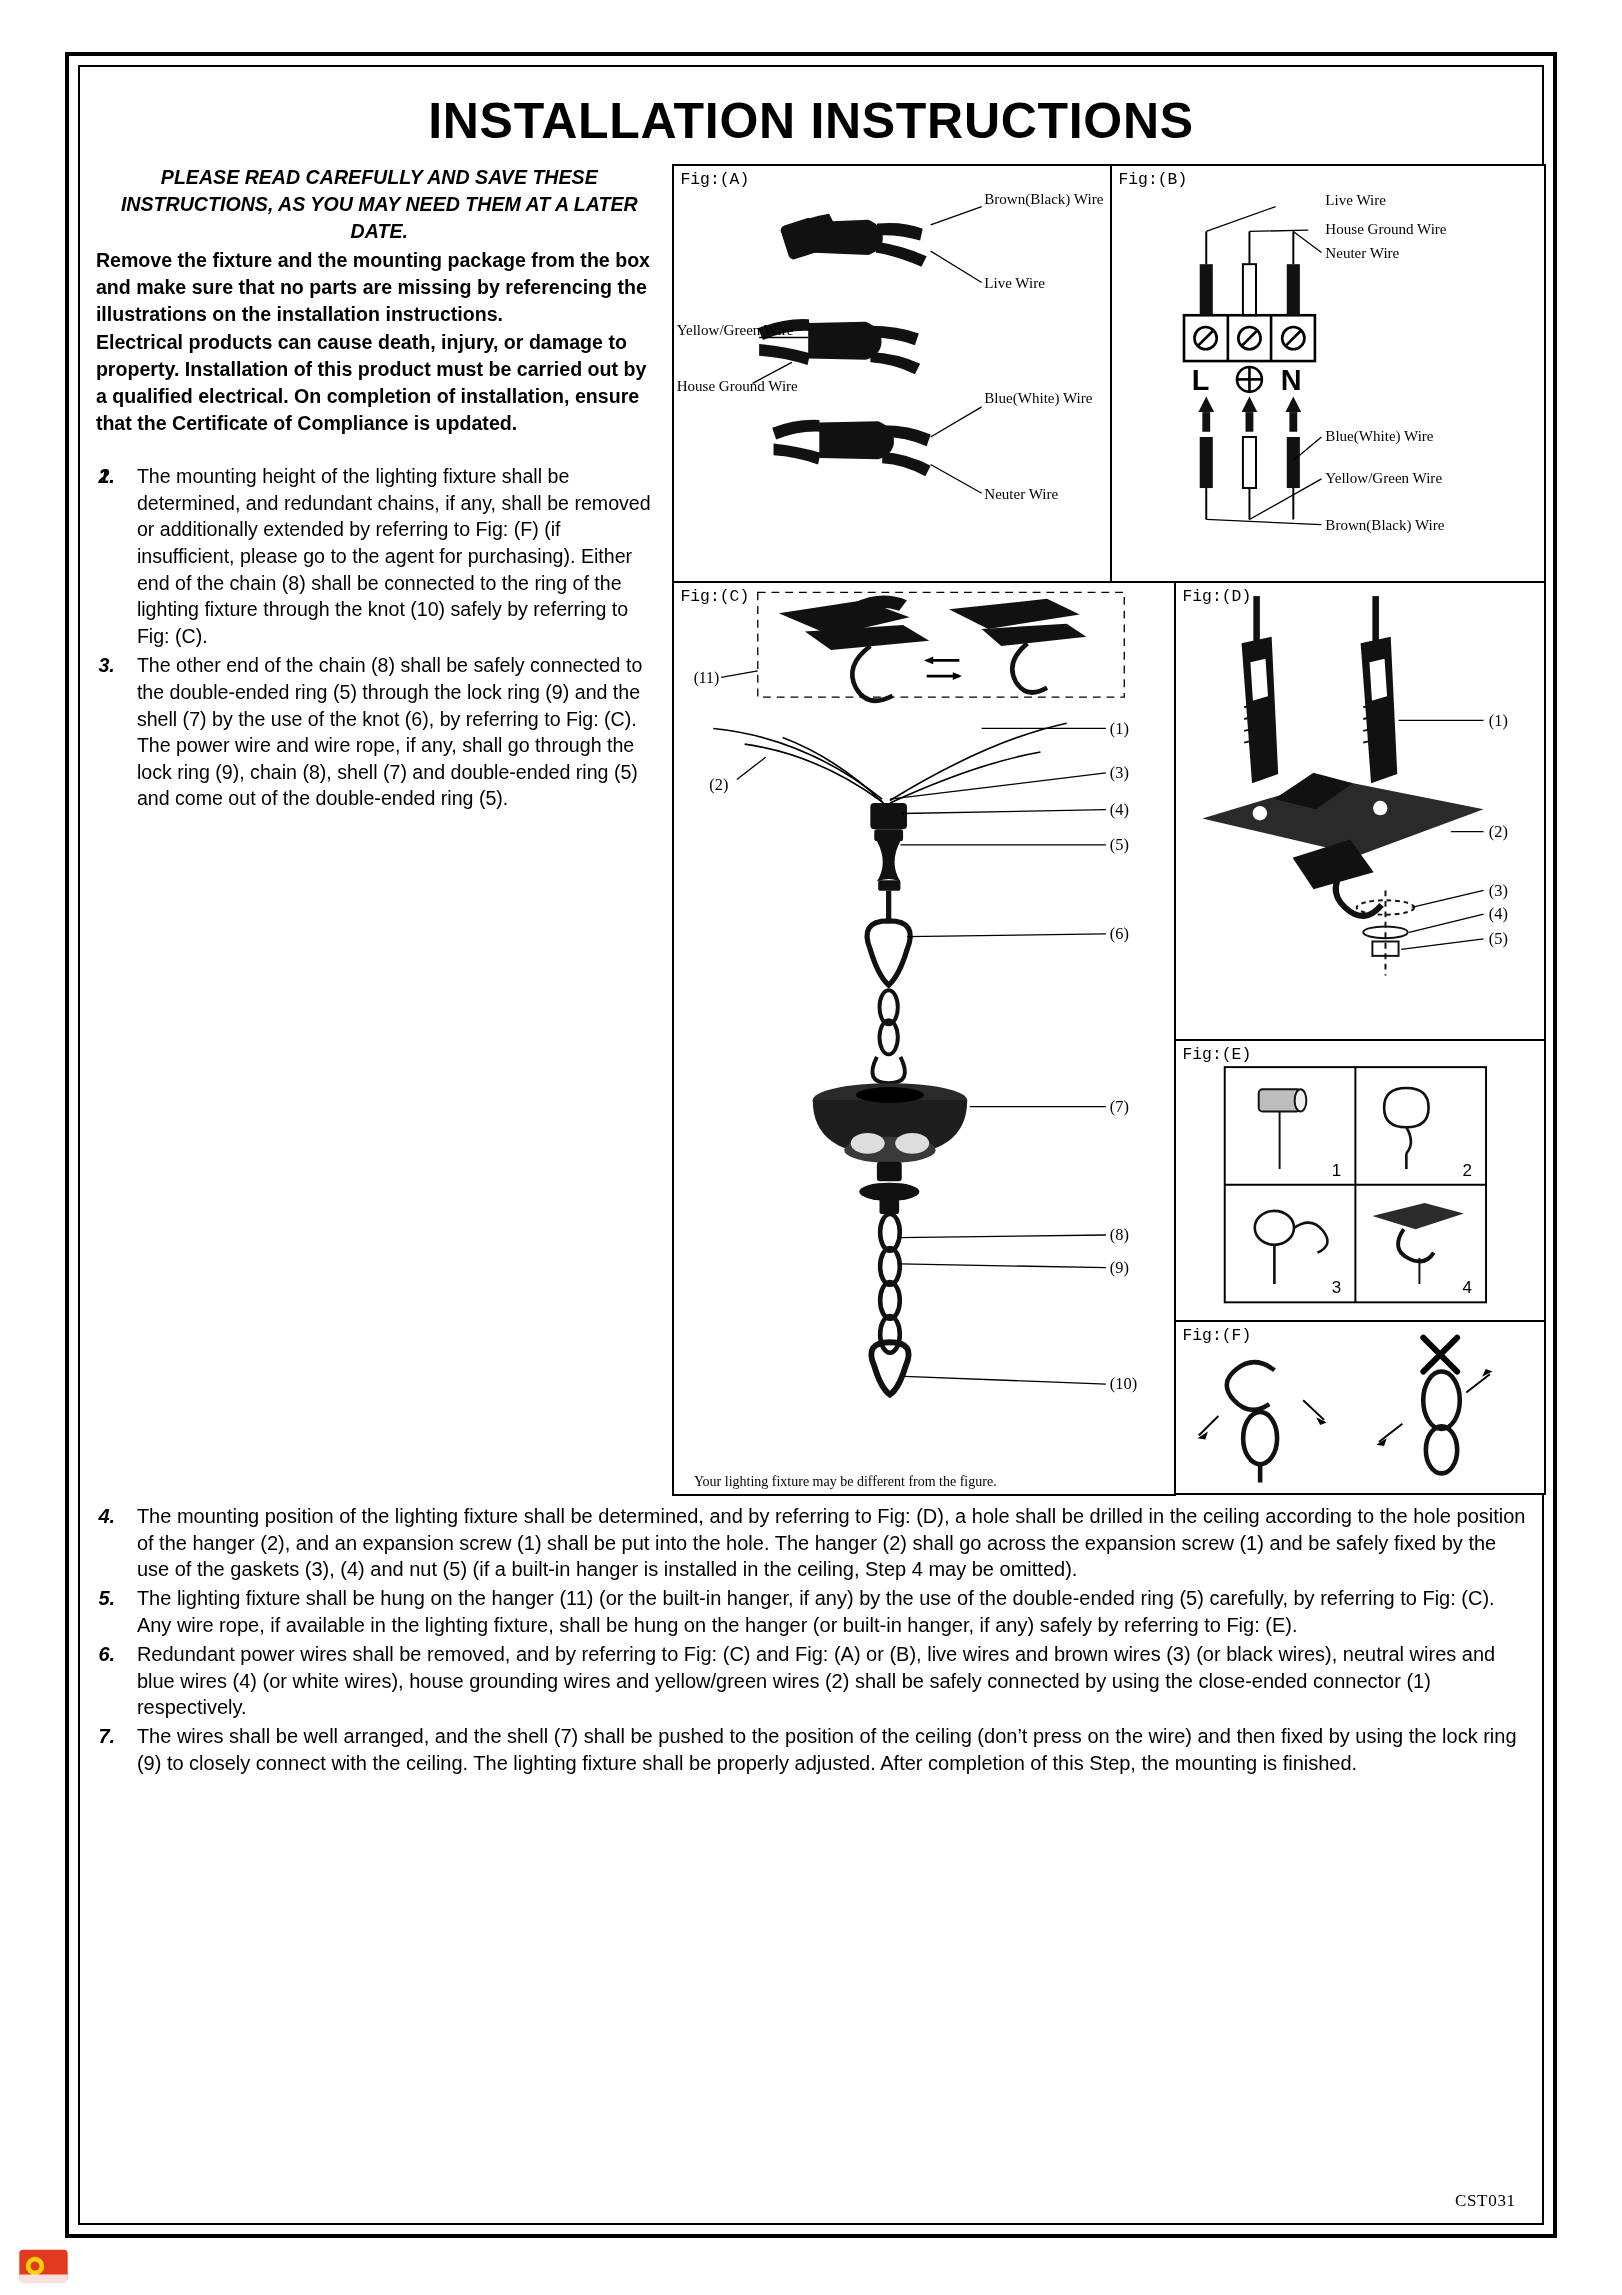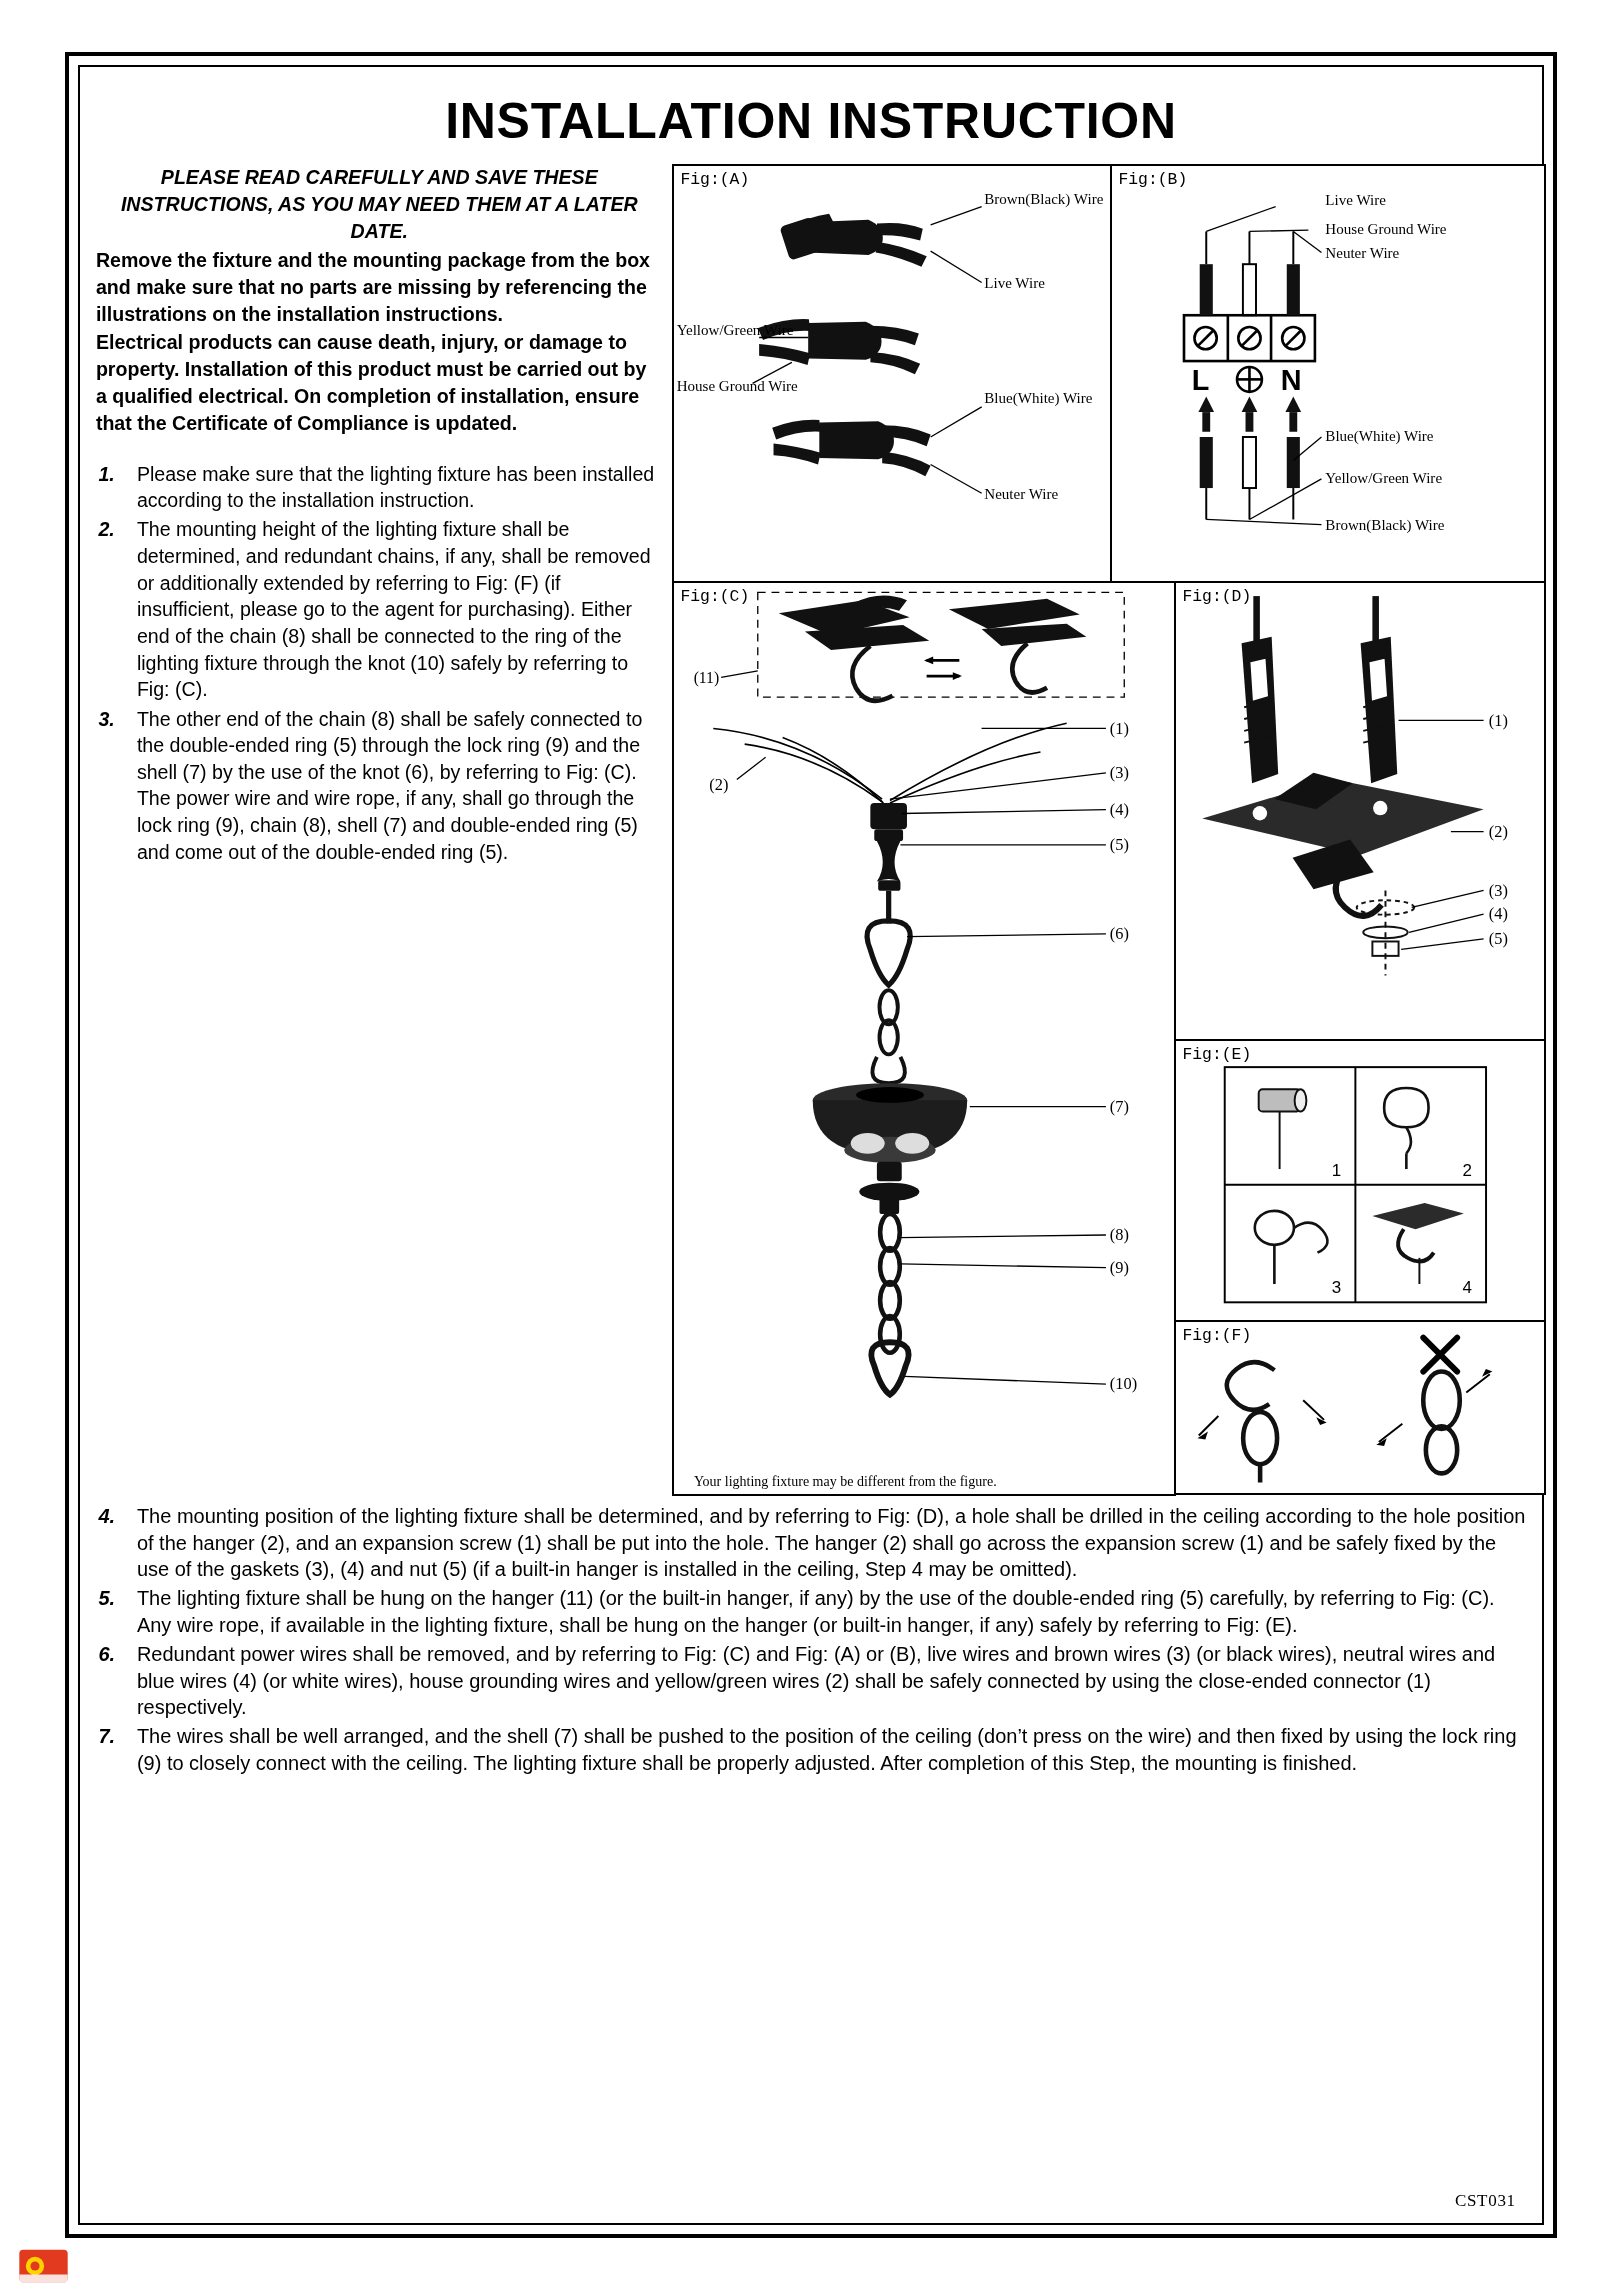--- a/index.html
+++ b/index.html
@@ -159,35 +159,34 @@
     height: 46px;
   }
   svg { display: block; }
 </style>
 </head>
 <body>
 
 <div class="page">
   <div class="inner">
 
-    <h1 class="title">INSTALLATION INSTRUCTION</h1>
+    <h1 class="title">INSTALLATION INSTRUCTIONS</h1>
 
     <div class="cols">
 
       <div class="left-col">
         <p class="intro-italic">PLEASE READ CAREFULLY AND SAVE THESE INSTRUCTIONS, AS YOU MAY NEED THEM AT A LATER DATE.</p>
         <p class="intro-bold">Remove the fixture and the mounting package from the box and make sure that no parts are missing by referencing the illustrations on the installation instructions.</p>
         <p class="intro-bold">Electrical products can cause death, injury, or damage to property. Installation of this product must be carried out by a qualified electrical. On completion of installation, ensure that the Certificate of Compliance is updated.</p>
 
         <div class="gap-before-list"></div>
 
         <ol class="steps">
           <li>
             <span class="num">1.</span>
-            <span>Please make sure that the lighting fixture has been installed according to the installation instruction.</span>
           </li>
           <li>
             <span class="num">2.</span>
             <span>The mounting height of the lighting fixture shall be determined, and redundant chains, if any, shall be removed or additionally extended by referring to Fig: (F) (if insufficient, please go to the agent for purchasing). Either end of the chain (8) shall be connected to the ring of the lighting fixture through the knot (10) safely by referring to Fig: (C).</span>
           </li>
           <li>
             <span class="num">3.</span>
             <span>The other end of the chain (8) shall be safely connected to the double-ended ring (5) through the lock ring (9) and the shell (7) by the use of the knot (6), by referring to Fig: (C). The power wire and wire rope, if any, shall go through the lock ring (9), chain (8), shell (7) and double-ended ring (5) and come out of the double-ended ring (5).</span>
           </li>
         </ol>

